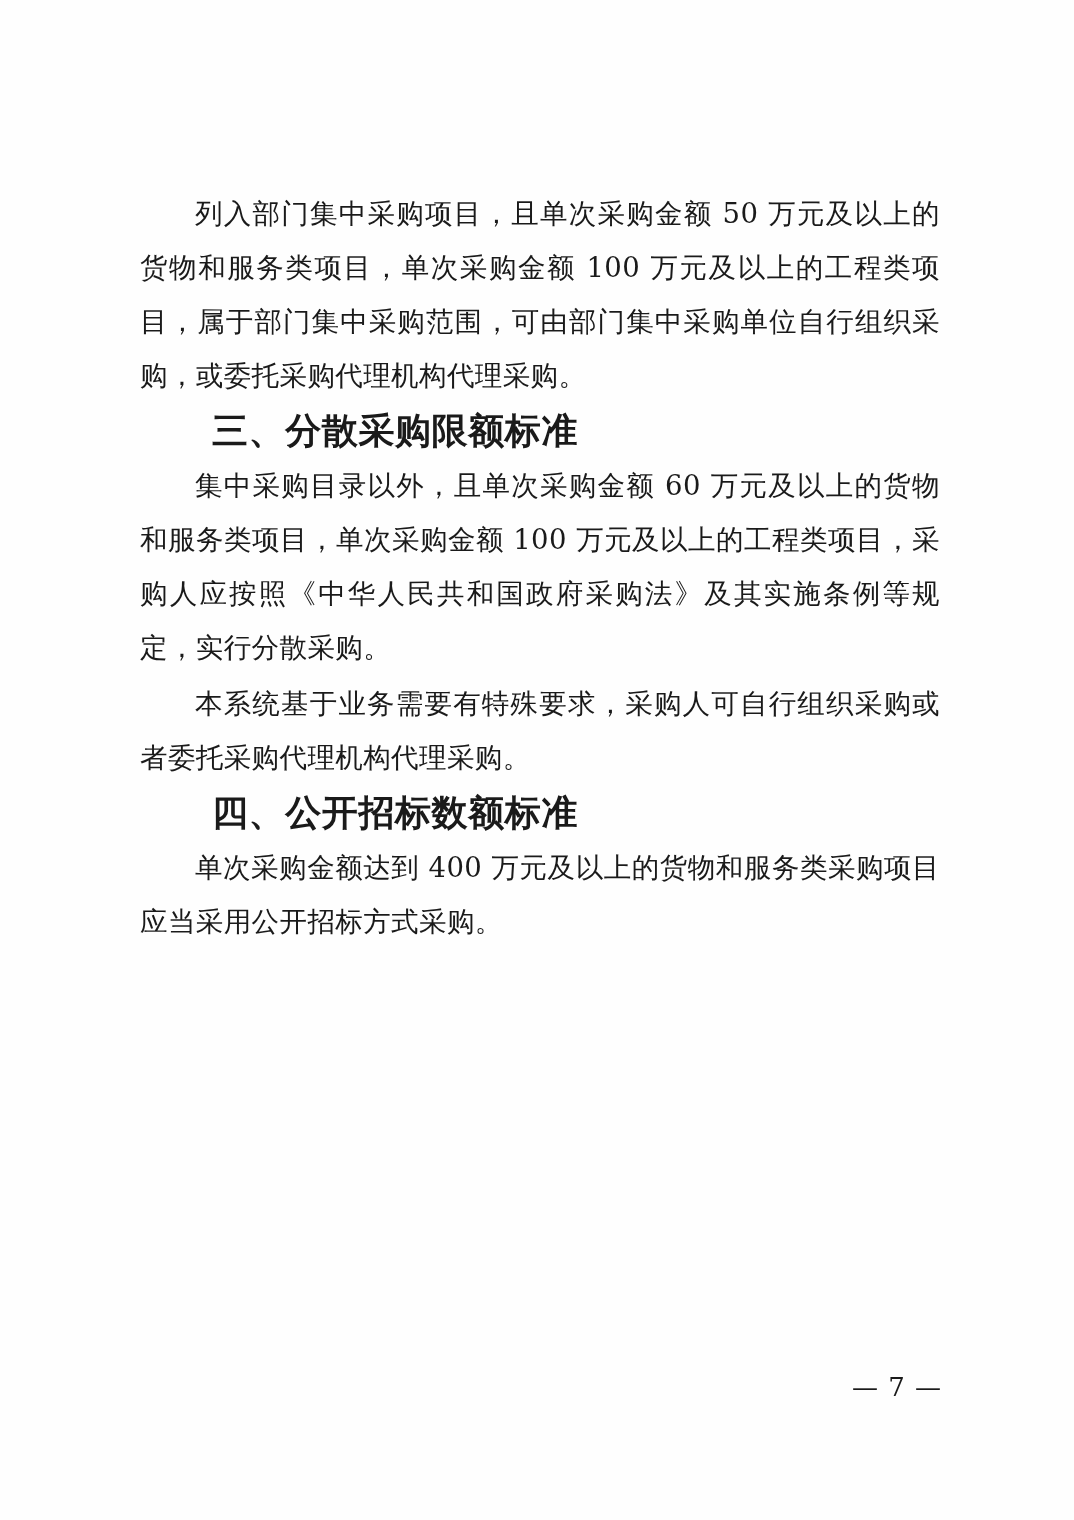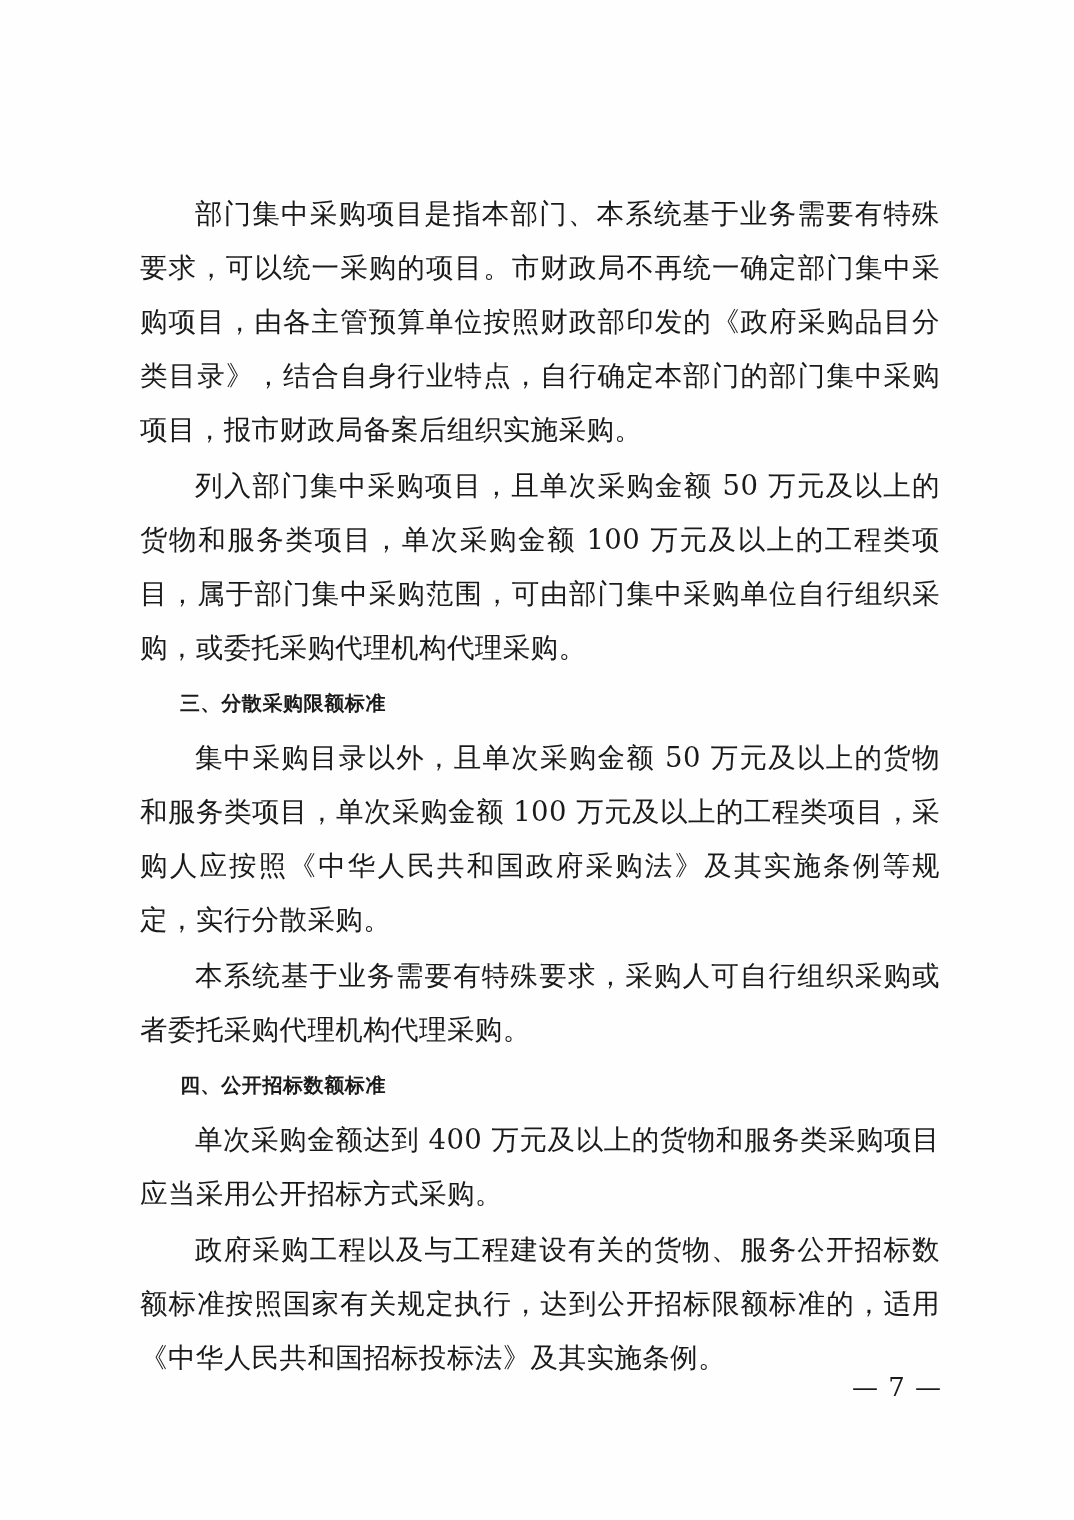--- a/index.html
+++ b/index.html
@@ -28,21 +28,21 @@
     font-size: 27.5px;
     line-height: 54px;
     text-align: justify;
     text-justify: inter-ideograph;
     text-indent: 2em;
     letter-spacing: 0.4px;
     font-family: "DejaVu Serif", "Liberation Serif", serif;
   }
   h2.heading {
     margin: 0;
-    font-size: 20px;
+    font-size: 36px;
     line-height: 54px;
     font-weight: bold;
     text-indent: 2em;
     letter-spacing: 0.6px;
     font-family: "DejaVu Sans", "Liberation Sans", sans-serif;
   }
   .page-number {
     position: absolute;
     right: 132px;
     bottom: 118px;
@@ -51,32 +51,30 @@
     color: #1a1a1a;
     letter-spacing: 1px;
   }
 </style>
 </head>
 <body>
 
 <div class="page">
   <div class="content">
 
-    <p class="para">部门集中采购项目是指本部门、本系统基于业务需要有特殊要求，可以统一采购的项目。市财政局不再统一确定部门集中采购项目，由各主管预算单位按照财政部印发的《政府采购品目分类目录》，结合自身行业特点，自行确定本部门的部门集中采购项目，报市财政局备案后组织实施采购。</p>
 
     <p class="para">列入部门集中采购项目，且单次采购金额 50 万元及以上的货物和服务类项目，单次采购金额 100 万元及以上的工程类项目，属于部门集中采购范围，可由部门集中采购单位自行组织采购，或委托采购代理机构代理采购。</p>
 
     <h2 class="heading">三、分散采购限额标准</h2>
 
-    <p class="para">集中采购目录以外，且单次采购金额 50 万元及以上的货物和服务类项目，单次采购金额 100 万元及以上的工程类项目，采购人应按照《中华人民共和国政府采购法》及其实施条例等规定，实行分散采购。</p>
+    <p class="para">集中采购目录以外，且单次采购金额 60 万元及以上的货物和服务类项目，单次采购金额 100 万元及以上的工程类项目，采购人应按照《中华人民共和国政府采购法》及其实施条例等规定，实行分散采购。</p>
 
     <p class="para">本系统基于业务需要有特殊要求，采购人可自行组织采购或者委托采购代理机构代理采购。</p>
 
     <h2 class="heading">四、公开招标数额标准</h2>
 
     <p class="para">单次采购金额达到 400 万元及以上的货物和服务类采购项目应当采用公开招标方式采购。</p>
 
-    <p class="para">政府采购工程以及与工程建设有关的货物、服务公开招标数额标准按照国家有关规定执行，达到公开招标限额标准的，适用《中华人民共和国招标投标法》及其实施条例。</p>
 
   </div>
 
   <div class="page-number">— 7 —</div>
 </div>
 
 </body></html>

